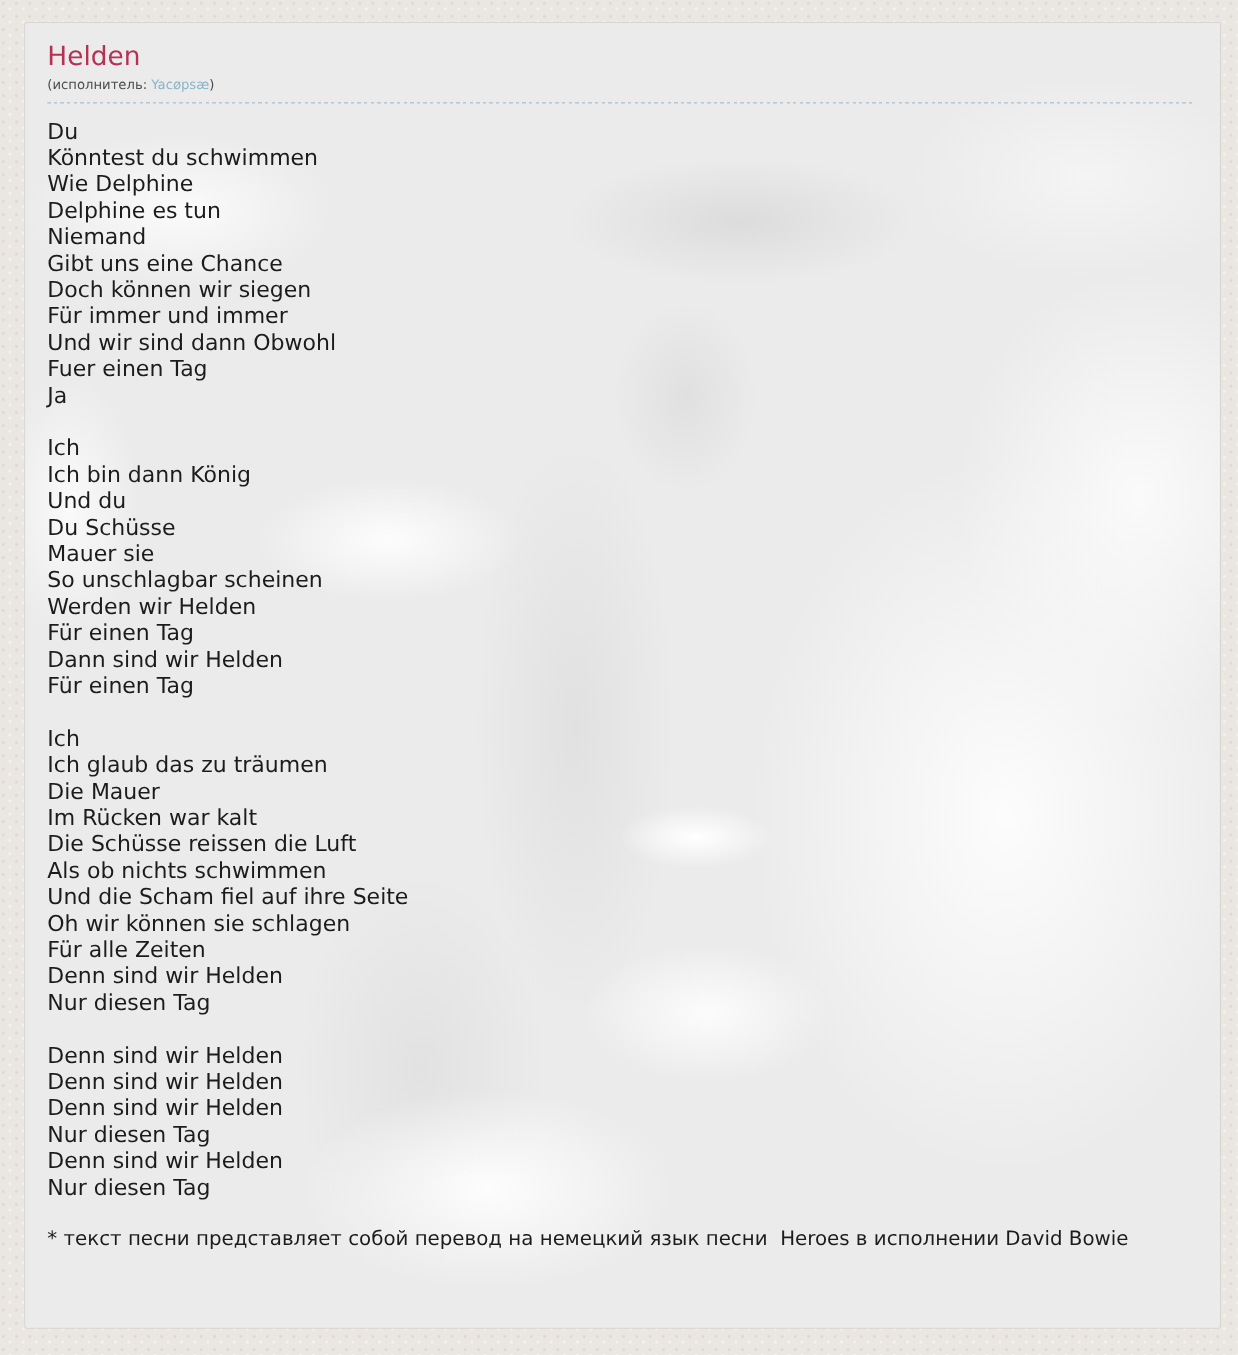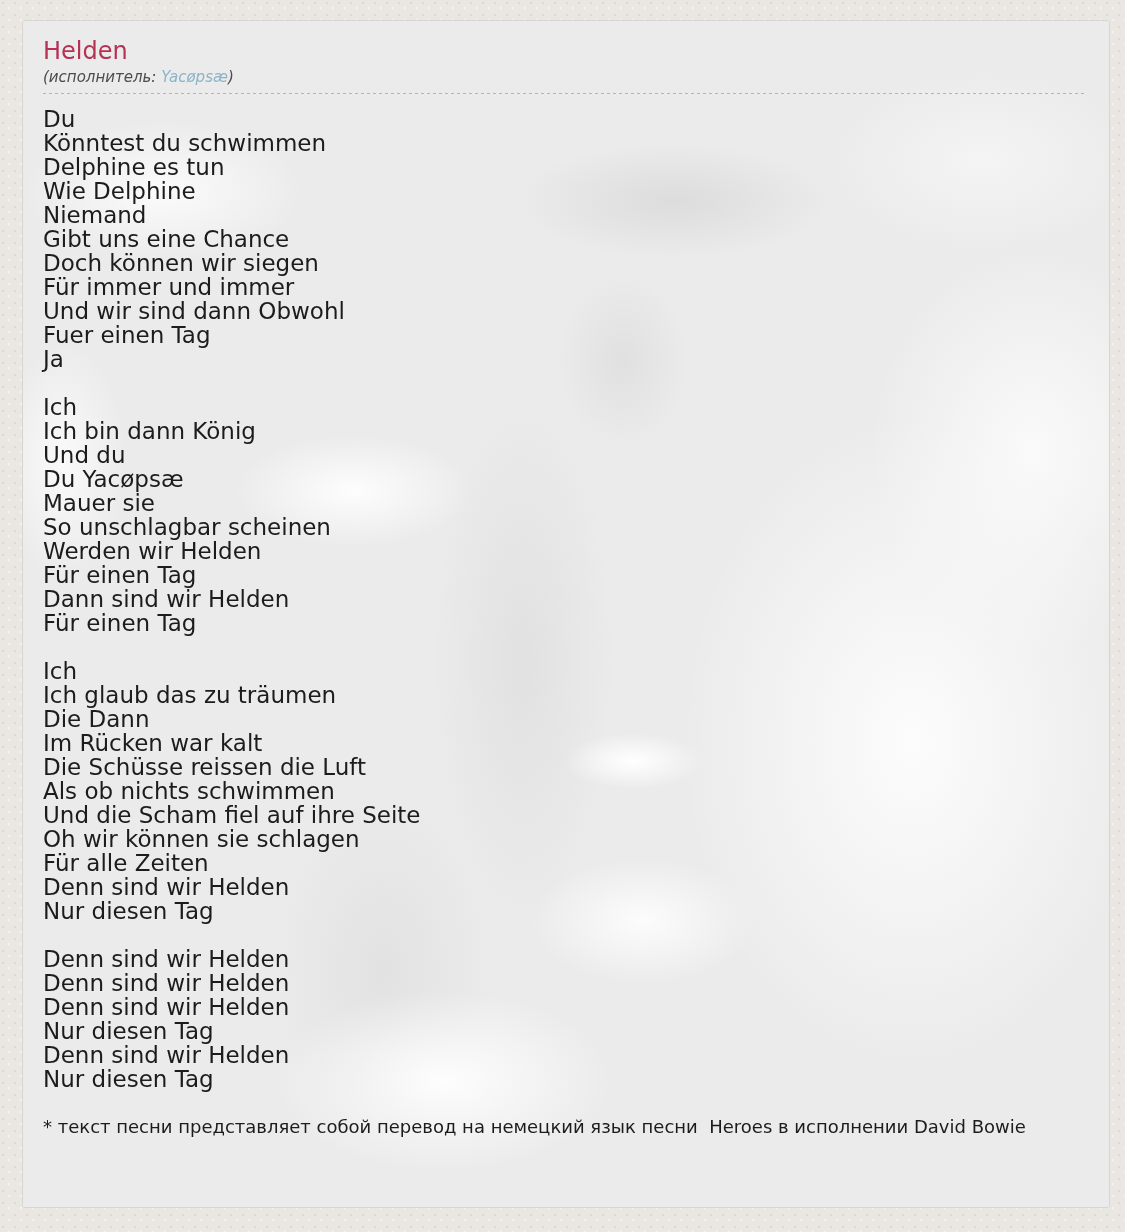--- a/index.html
+++ b/index.html
@@ -35,31 +35,31 @@
       radial-gradient(ellipse 240px 300px at 1010px 430px, #fafafa 0%, rgba(250,250,250,0) 68%),
       radial-gradient(ellipse 220px 130px at 960px 140px, #f4f4f4 0%, rgba(244,244,244,0) 70%),
       #ebebeb;
   }
   .content{position:relative;padding:16px 22px 0 20px;}
   .title{
     margin:0;font-size:24px;line-height:28px;font-weight:400;
     color:var(--title,#b53255);
   }
   .artist-line{
-    margin-top:2px;font-size:15px;line-height:21px;color:#4c4c4c;font-style:italic;
+    margin-top:2px;font-size:12px;line-height:21px;color:#4c4c4c;
   }
   .artist-line span{white-space:pre;}
   .artist-link{color:var(--artist_link,#8cb4c8);text-decoration:none;white-space:pre;}
   .header::after{
     content:"";display:block;height:1px;margin-top:5px;
     background:repeating-linear-gradient(to right, var(--divider,#8aa8c0) 0 3px, transparent 3px 6px);
     opacity:.75;
   }
   .lyrics{
-    margin-top:13px;font-size:23px;line-height:24px;color:var(--text,#1c1c1c);
+    margin-top:13px;font-size:20px;line-height:24px;color:var(--text,#1c1c1c);
   }
   .stanza{margin:0 0 24px 0;}
   .line{height:24px;}
   .footnote{
     margin-top:24px;font-size:18px;line-height:24px;color:var(--text,#1c1c1c);
     white-space:pre;overflow:hidden;
   }
 </style>
 </head>
 <body>
@@ -68,46 +68,46 @@
   <div class="photo"></div>
   <div class="content">
     <div class="header">
       <h1 class="title">Helden</h1>
       <div class="artist-line"><span>(исполнитель: </span><a class="artist-link" href="#">Yacøpsæ</a><span>)</span></div>
     </div>
     <div class="lyrics">
         <div class="stanza">
           <div class="line">Du</div>
           <div class="line">Könntest du schwimmen</div>
+          <div class="line">Wie Delphine</div>
           <div class="line">Delphine es tun</div>
-          <div class="line">Wie Delphine</div>
           <div class="line">Niemand</div>
           <div class="line">Gibt uns eine Chance</div>
           <div class="line">Doch können wir siegen</div>
           <div class="line">Für immer und immer</div>
           <div class="line">Und wir sind dann Obwohl</div>
           <div class="line">Fuer einen Tag</div>
           <div class="line">Ja</div>
         </div>
         <div class="stanza">
           <div class="line">Ich</div>
           <div class="line">Ich bin dann König</div>
           <div class="line">Und du</div>
-          <div class="line">Du Yacøpsæ</div>
+          <div class="line">Du Schüsse</div>
           <div class="line">Mauer sie</div>
           <div class="line">So unschlagbar scheinen</div>
           <div class="line">Werden wir Helden</div>
           <div class="line">Für einen Tag</div>
           <div class="line">Dann sind wir Helden</div>
           <div class="line">Für einen Tag</div>
         </div>
         <div class="stanza">
           <div class="line">Ich</div>
           <div class="line">Ich glaub das zu träumen</div>
-          <div class="line">Die Dann</div>
+          <div class="line">Die Mauer</div>
           <div class="line">Im Rücken war kalt</div>
           <div class="line">Die Schüsse reissen die Luft</div>
           <div class="line">Als ob nichts schwimmen</div>
           <div class="line">Und die Scham fiel auf ihre Seite</div>
           <div class="line">Oh wir können sie schlagen</div>
           <div class="line">Für alle Zeiten</div>
           <div class="line">Denn sind wir Helden</div>
           <div class="line">Nur diesen Tag</div>
         </div>
         <div class="stanza">

